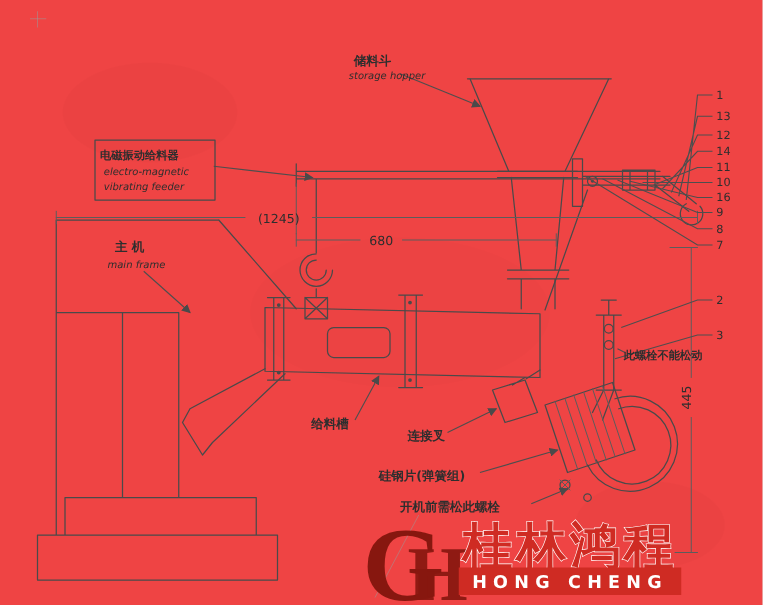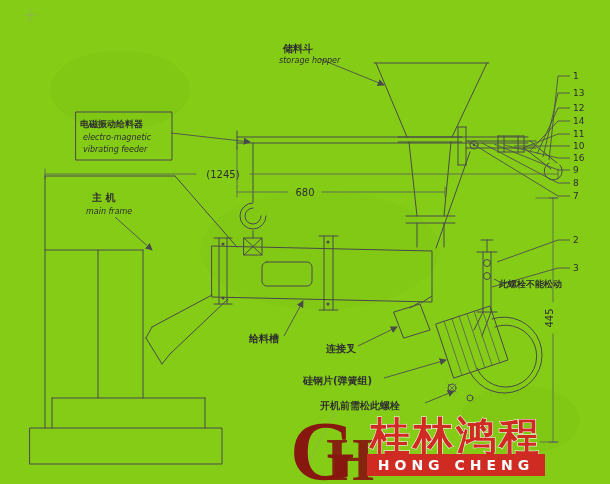--- a/index.html
+++ b/index.html
@@ -1,18 +1,18 @@
 <!DOCTYPE html>
 <html><head>
 <meta charset="utf-8">
 <style>
   html,body{margin:0;padding:0;background:#e8e6e2;}
   #stage{
     width:610px;height:484px;position:relative;overflow:hidden;
-    background:#84cc16;
+    background:#ef4444;
     font-family:"DejaVu Sans",sans-serif;
   }
   svg{display:block;}
   .ink{stroke:#4a4a4a;stroke-width:1;fill:none;stroke-linecap:round;stroke-linejoin:round;}
   .ink-thin{stroke:#5c5c5c;stroke-width:.8;fill:none;stroke-linecap:round;}
   .lead{stroke:#4e4e4e;stroke-width:.9;fill:none;}
   .artifact{stroke:#9a9a9a;stroke-width:.7;fill:none;opacity:.6;}
   text{font-family:"DejaVu Sans",sans-serif;}
   .inktext{fill:#2e2e2e;}
   .cn{font-size:10px;font-weight:bold;}

